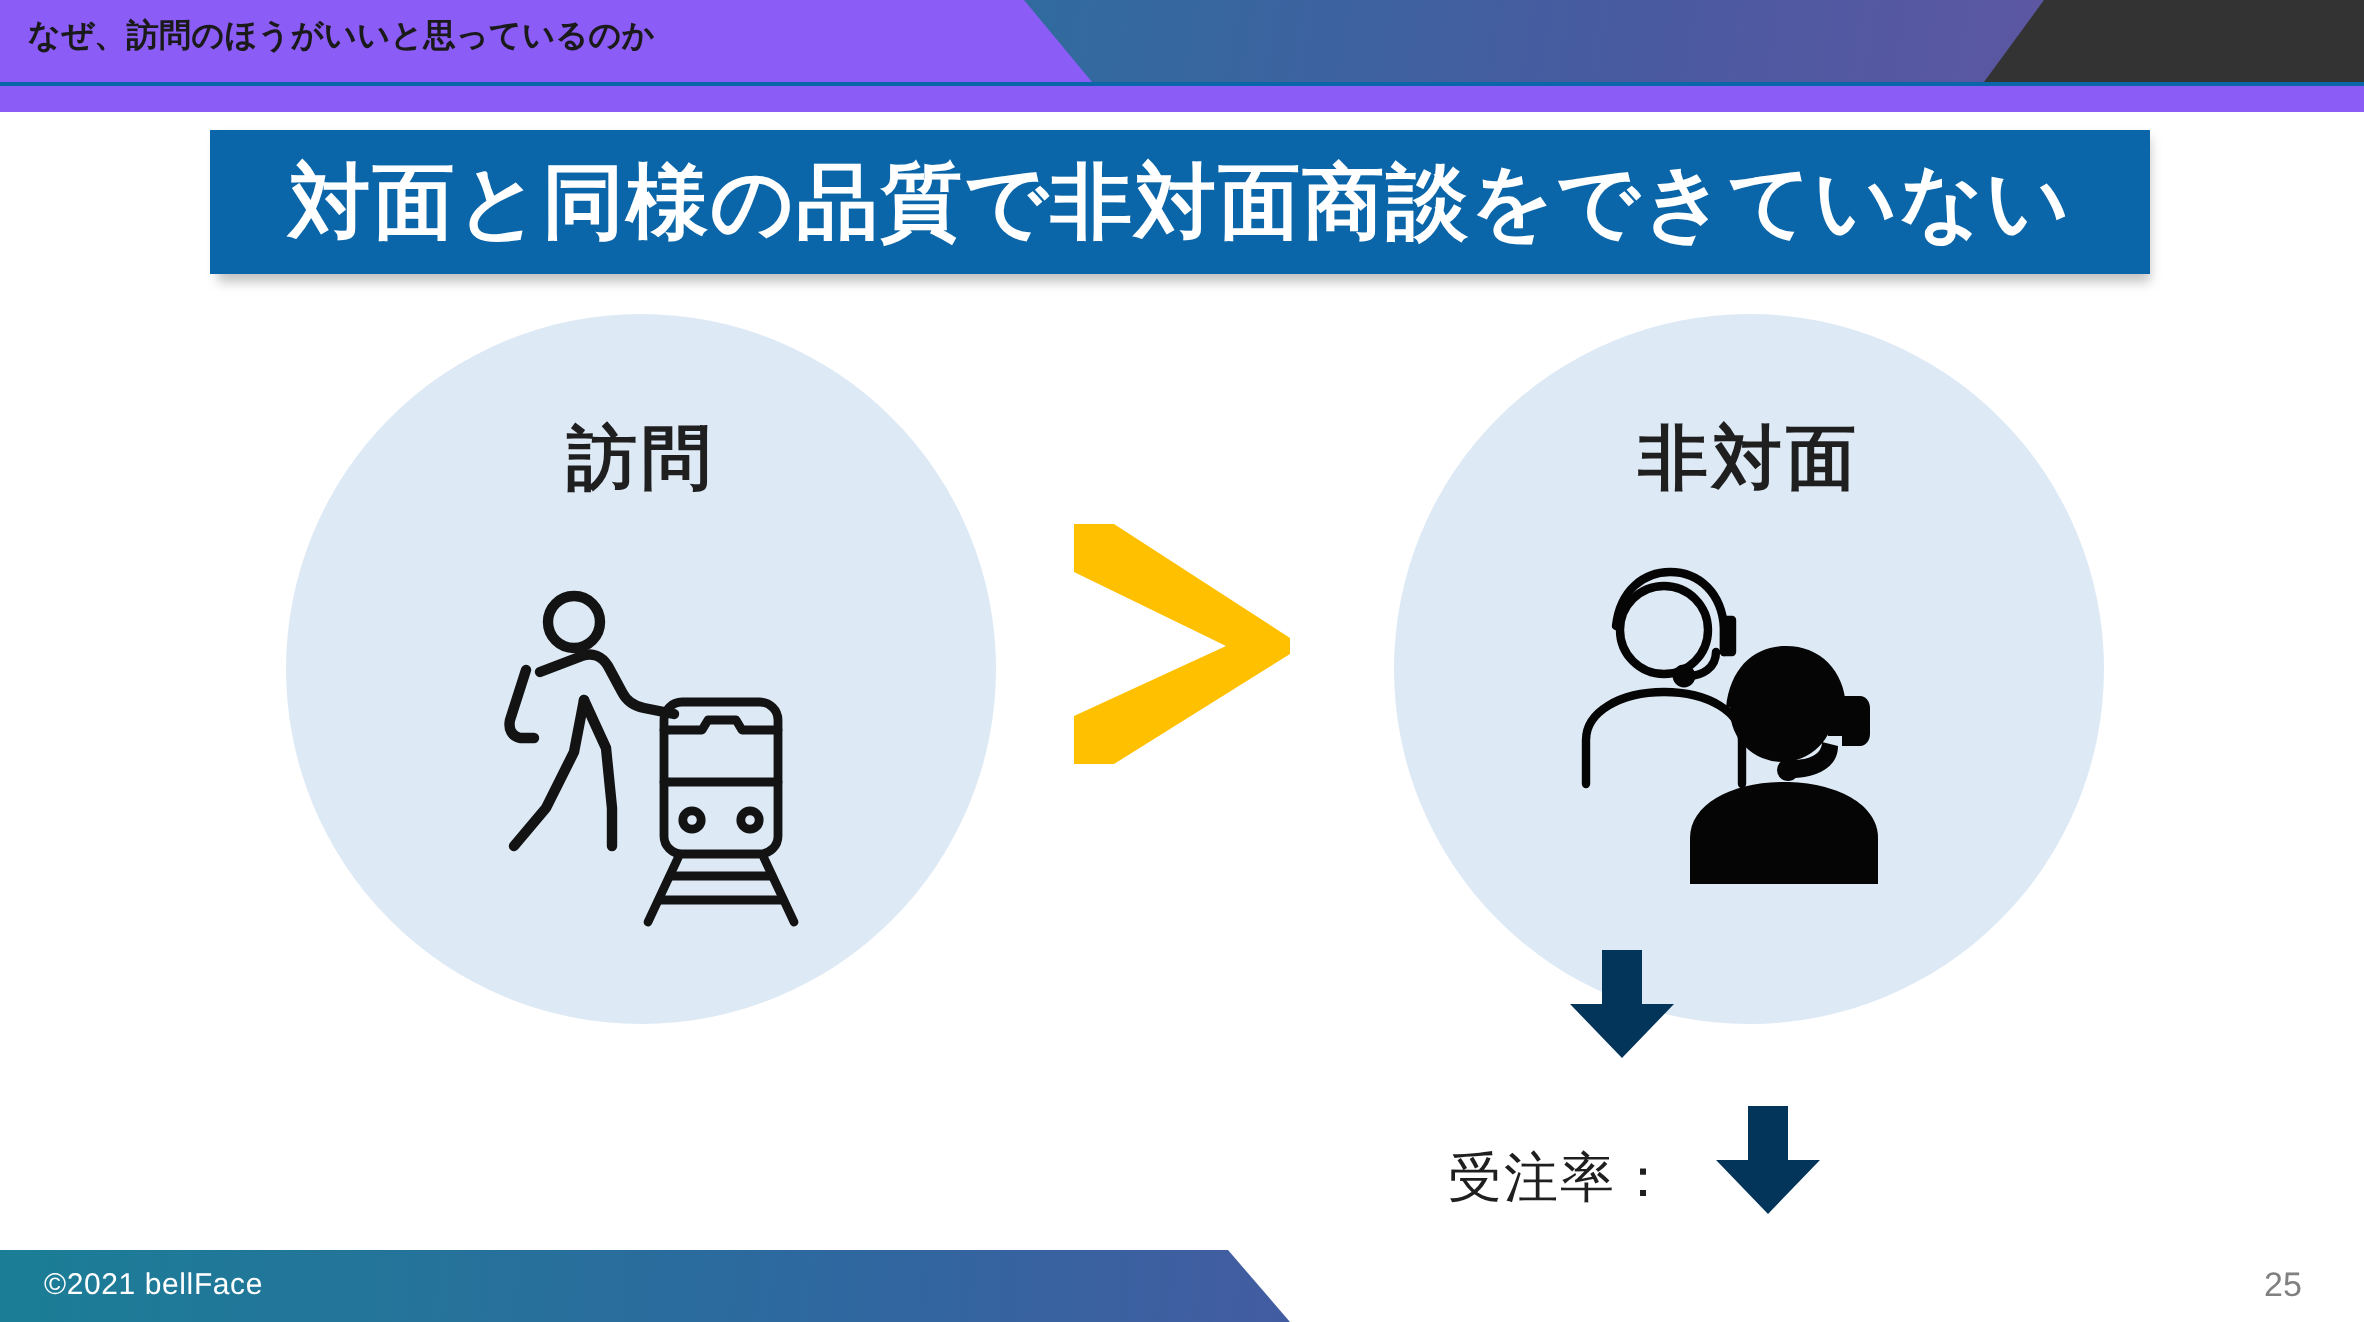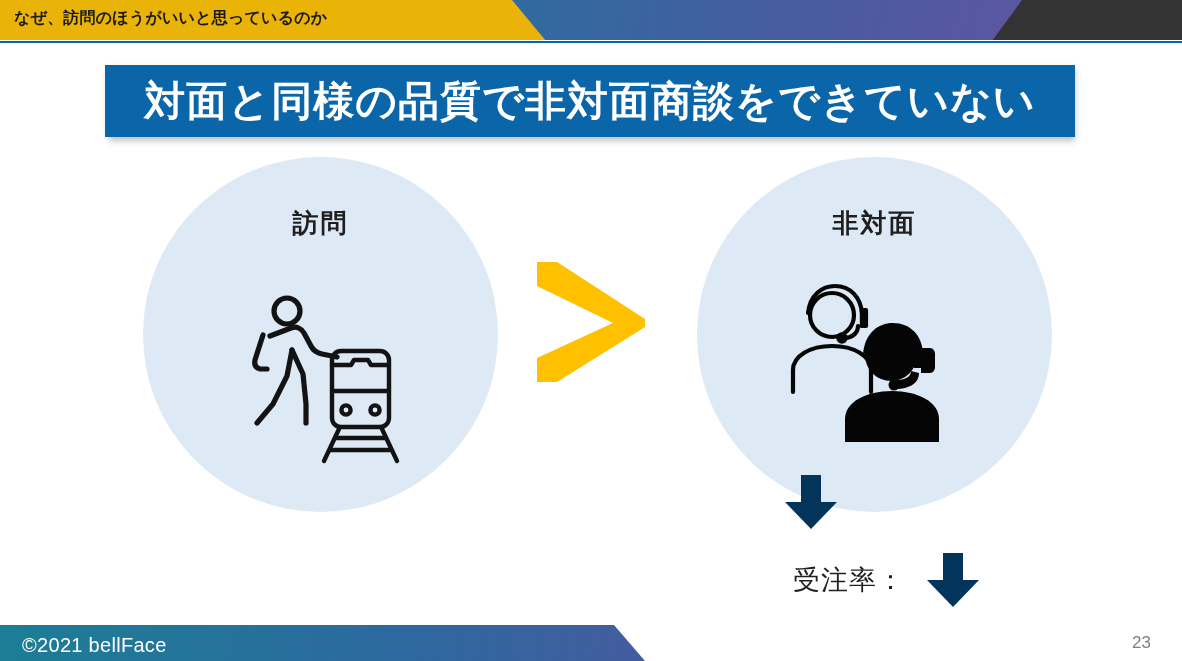--- a/index.html
+++ b/index.html
@@ -12,22 +12,22 @@
     background: #ffffff;
     font-family: "Liberation Sans", sans-serif;
     overflow: hidden;
     position: relative;
   }
 
   
   .header {
     position: absolute;
     left: 0; top: 0;
-    width: 1182px; height: 40px;
-    background: #eab308;
+    width: 1182px; height: 56px;
+    background: #8b5cf6;
     overflow: hidden;
   }
   .header-deco-grad {
     position: absolute;
     left: 0; top: 0;
     width: 1182px; height: 41px;
     background: linear-gradient(100deg, #1b7e96 0%, #2d6d9e 40%, #4a5aa0 70%, #6b54a3 100%);
     clip-path: polygon(512px 0, 1182px 0, 1182px 41px, 546px 41px);
   }
   .header-deco-dark {
@@ -85,21 +85,21 @@
     border-radius: 50%;
     background: #dde9f5;
   }
   .circle-left  { left: 143px; top: 157px; width: 355px; height: 355px; }
   .circle-right { left: 697px; top: 157px; width: 355px; height: 355px; }
 
   .circle-label {
     position: absolute;
     width: 355px;
     text-align: center;
-    font-size: 26px;
+    font-size: 35px;
     font-weight: bold;
     color: #1f1f1f;
     letter-spacing: 2px;
   }
   .label-left  { left: 143px; top: 206px; }
   .label-right { left: 697px; top: 206px; font-family: Liberation Mono, monospace; }
 
   
   .icon-visit {
     position: absolute;
@@ -119,21 +119,21 @@
     width: 108px; height: 120px;
   }
 
   
   .metric {
     position: absolute;
     display: flex;
     align-items: center;
   }
   .metric-1 { left: 763px; top: 475px; }
-  .metric-2 { left: 793px; top: 553px; }
+  .metric-2 { left: 724px; top: 553px; align-items: flex-end; }
   .metric-label {
     font-size: 27px;
     color: #1f1f1f;
     letter-spacing: 1px;
     white-space: nowrap;
   }
   .metric-arrow {
     margin-left: 22px;
     width: 52px; height: 54px;
   }
@@ -149,21 +149,21 @@
   .footer-deco {
     position: absolute;
     left: 0; top: 0;
     width: 1182px; height: 36px;
     background: linear-gradient(95deg, #1b7e96 0%, #2e689f 35%, #4e56a2 65%, #7c4fa5 100%);
     clip-path: polygon(0 0, 614px 0, 645px 36px, 0 36px);
   }
   .footer-copy {
     position: absolute;
     left: 22px; top: 9px;
-    font-size: 20px;
+    font-size: 15px;
     color: #ffffff;
     letter-spacing: 0.3px;
     white-space: nowrap;
   }
   .page-number {
     position: absolute;
     left: 1132px; top: 633px;
     font-size: 17px;
     color: #808080;
     white-space: nowrap;
@@ -258,13 +258,13 @@
     <svg width="52" height="54" viewBox="0 0 52 54" xmlns="http://www.w3.org/2000/svg">
       <polygon points="16,0 36,0 36,27 52,27 26,54 0,27 16,27" fill="#03355a"></polygon>
     </svg>
   </span>
 </div>
 
 <div class="footer">
   <div class="footer-deco"></div>
   <div class="footer-copy">©2021 bellFace</div>
 </div>
-<div class="page-number">23</div>
+<div class="page-number">25</div>
 
 </body></html>

